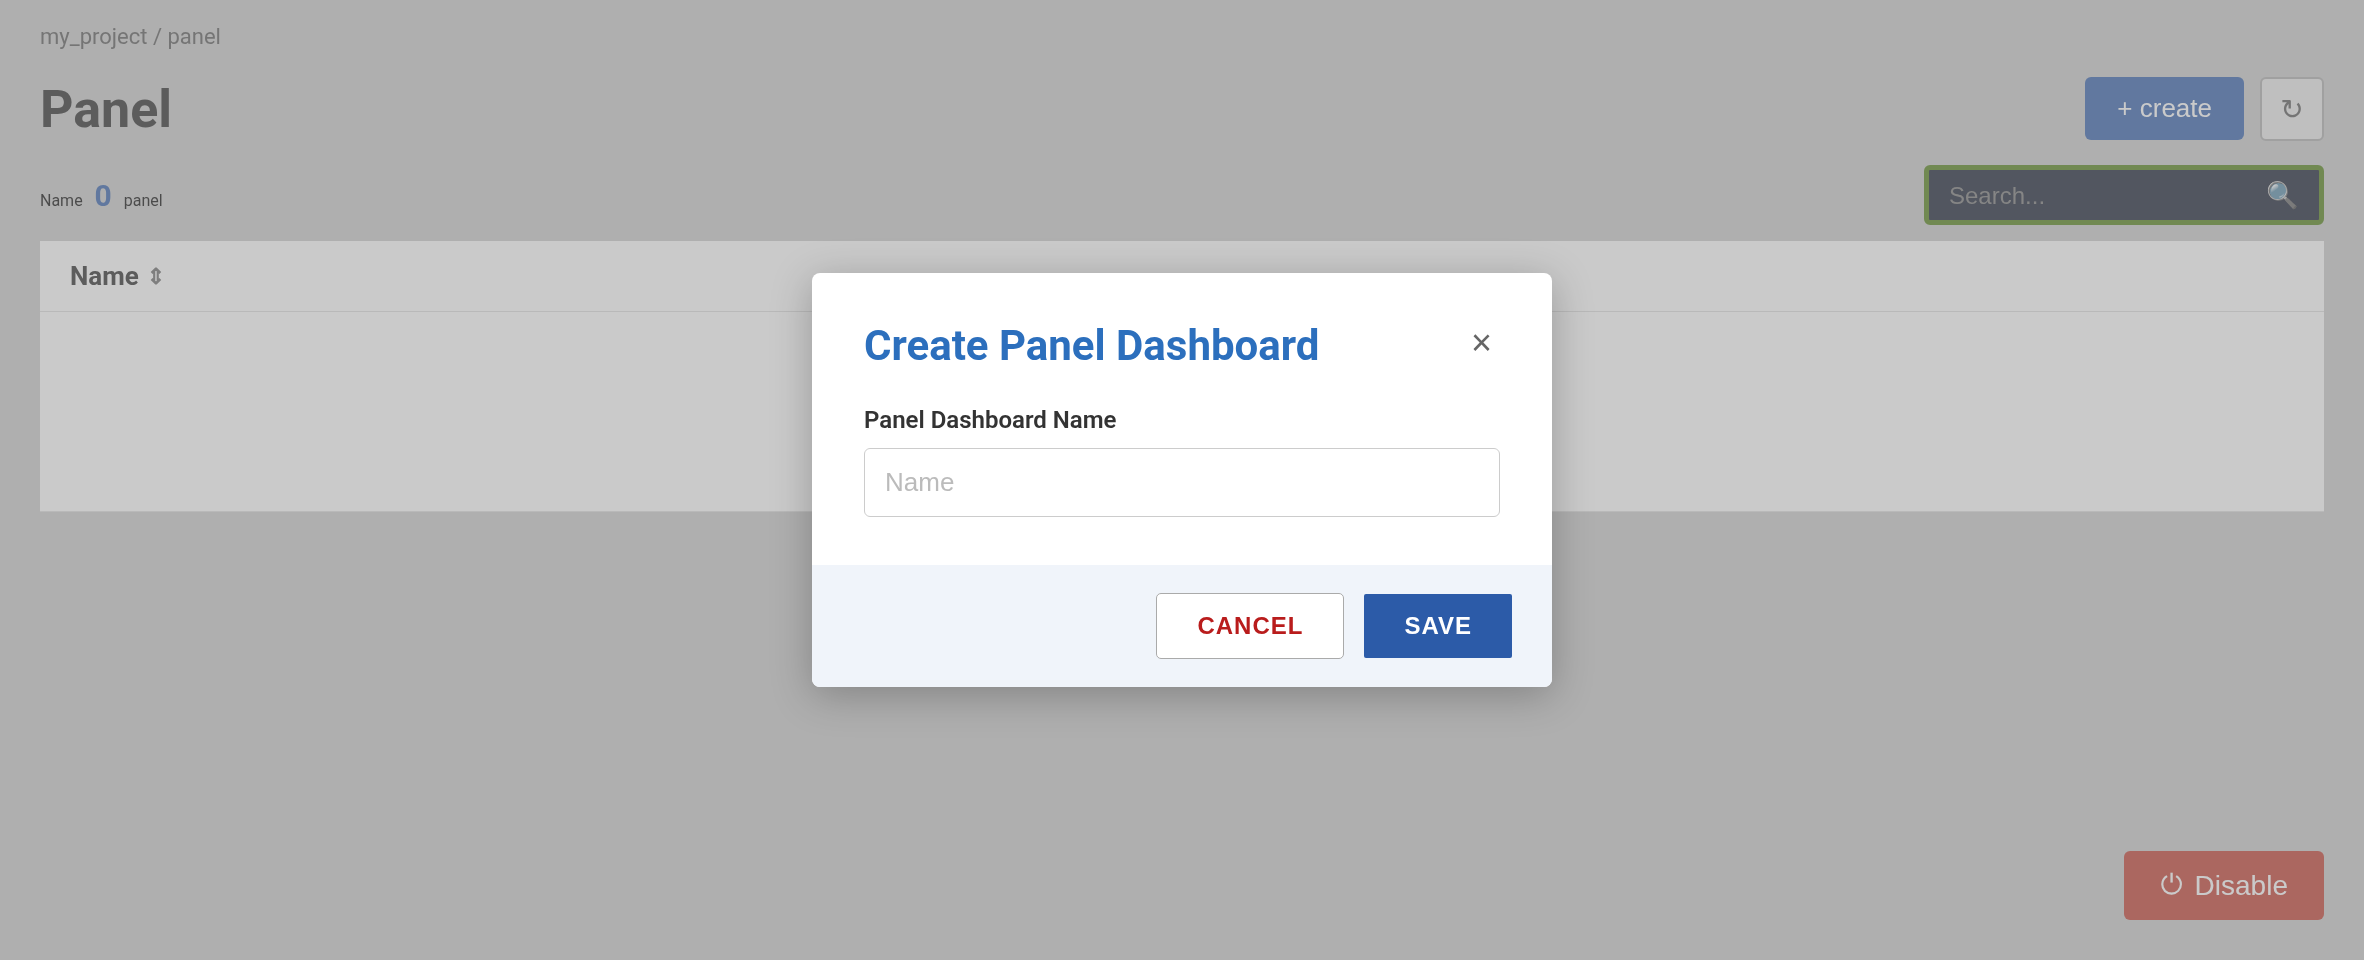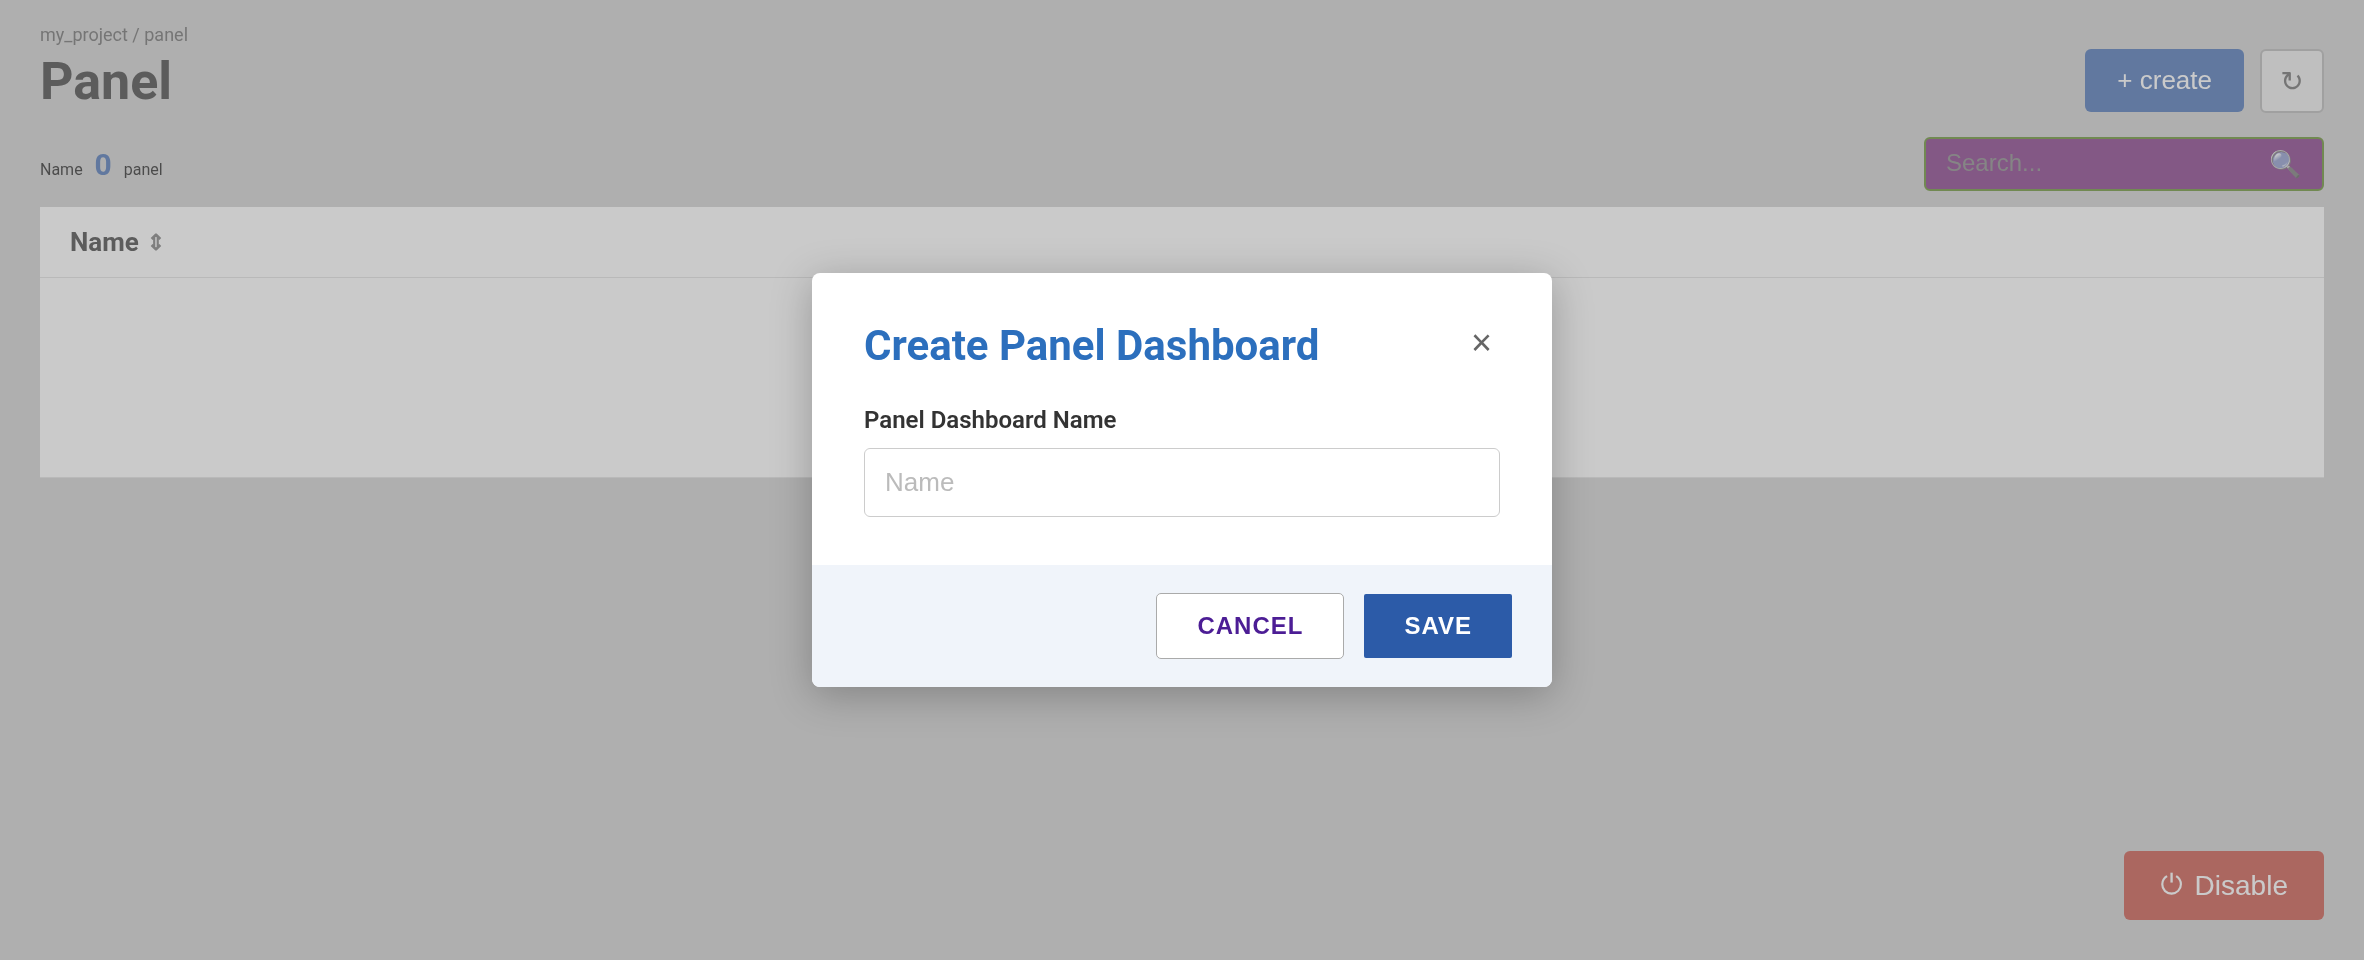--- a/index.html
+++ b/index.html
@@ -14,23 +14,23 @@
 
     
     .page-bg {
       position: absolute;
       top: 0; left: 0; right: 0; bottom: 0;
       background: #c8c8c8;
       padding: 24px 40px;
     }
 
     .breadcrumb {
-      font-size: 18px;
+      font-size: 22px;
       color: #555;
-      margin-bottom: 4px;
+      margin-bottom: 28px;
     }
     .breadcrumb span { color: #555; }
 
     .page-header {
       display: flex;
       align-items: center;
       justify-content: space-between;
       margin-bottom: 24px;
     }
 
@@ -83,23 +83,23 @@
 
     .show-count {
       color: #2c5ba8;
       font-weight: 700;
       font-size: 30px;
       margin: 0 8px;
     }
 
     .search-box {
       display: flex;
-      align-items: flex-start;
-      background: #701a75;
-      border: 2px solid #4d7c0f;
+      align-items: flex-end;
+      background: #0f172a;
+      border: 5px solid #4d7c0f;
       border-radius: 6px;
       padding: 10px 20px;
       width: 400px;
     }
 
     .search-box input {
       border: none;
       outline: none;
       font-size: 24px;
       color: #999;
@@ -228,21 +228,21 @@
       background: #f0f4fa;
       padding: 28px 40px;
       display: flex;
       align-items: center;
       justify-content: flex-end;
       gap: 20px;
     }
 
     .cancel-btn {
       background: white;
-      color: #4c1d95;
+      color: #b91c1c;
       border: 1.5px solid #aaa;
       border-radius: 5px;
       padding: 18px 40px;
       font-size: 24px;
       font-weight: 600;
       letter-spacing: 1px;
       cursor: pointer;
     }
 
     .save-btn {

